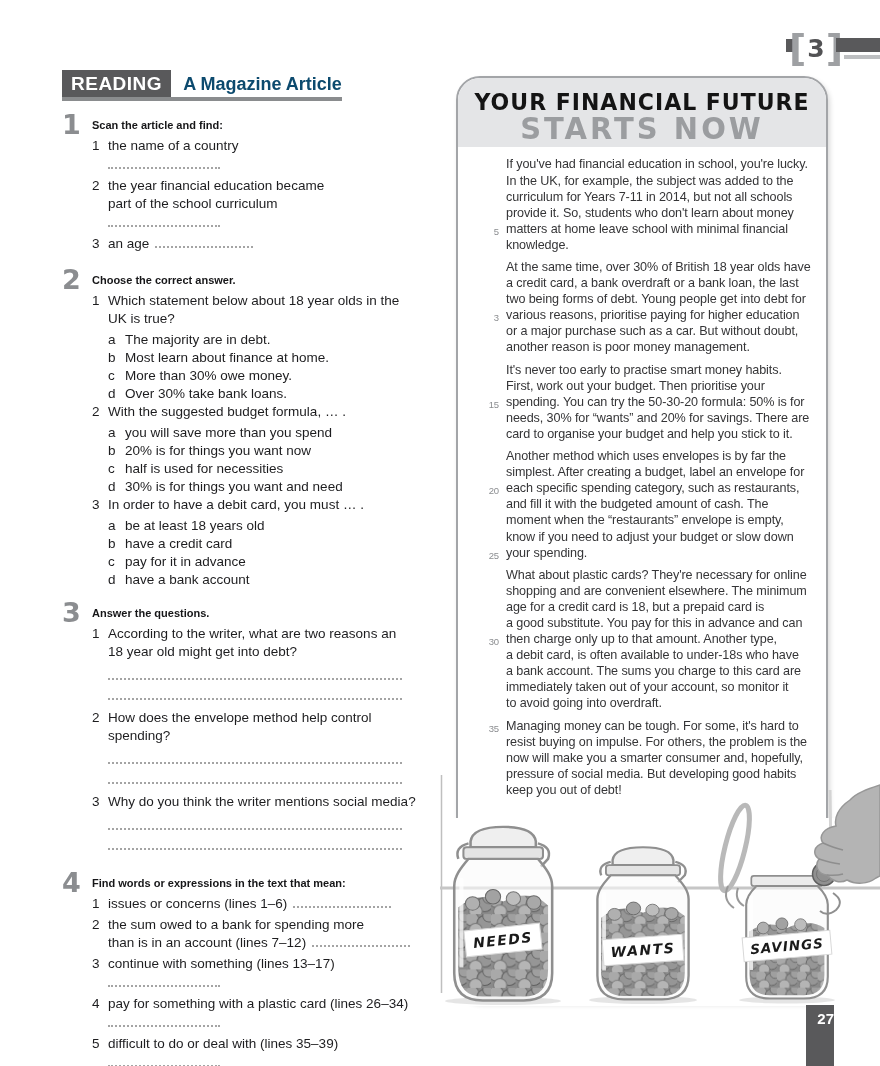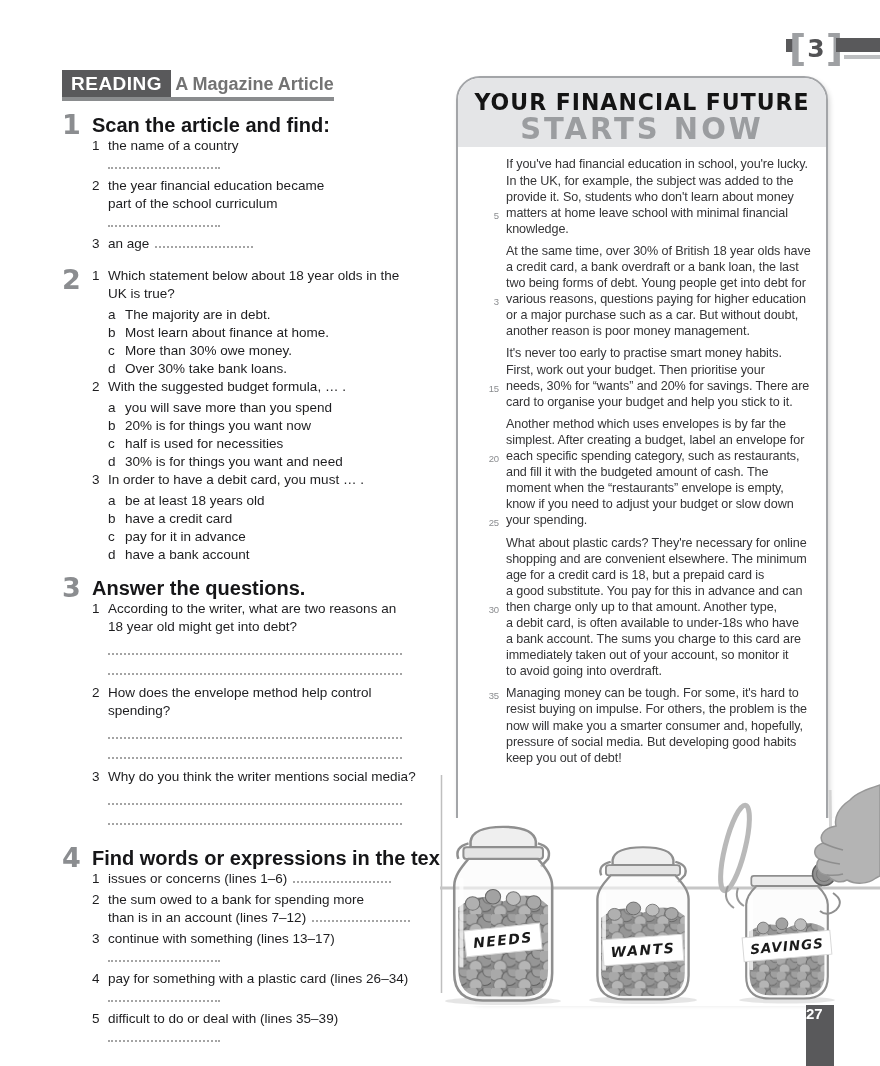--- a/index.html
+++ b/index.html
@@ -11,27 +11,27 @@
   .unit-badge{position:absolute;top:28px;right:0;width:110px;height:46px;}
   .ub-square{position:absolute;right:84px;top:11px;width:10px;height:13px;background:#59595b;}
   .ub-brackets{position:absolute;right:42px;top:0;width:44px;height:40px;
     display:flex;align-items:center;justify-content:center;}
   .ub-bracket{font-size:38px;font-weight:bold;color:#9ea0a3;line-height:1;font-family:"DejaVu Sans",sans-serif;}
   .ub-number{font-size:25px;font-weight:bold;color:#525254;line-height:1;padding:0 1px;font-family:"DejaVu Sans",sans-serif;}
   .ub-bar{position:absolute;top:10px;right:0;width:44px;height:14px;background:#59595b;}
   .ub-bar2{position:absolute;top:27px;right:0;width:36px;height:4px;background:#bdbfc1;}
   
   .left-col{position:absolute;left:62px;top:70px;width:356px;}
-  .lc-header{display:flex;align-items:flex-end;border-bottom:4px solid #8a8c8e;width:fit-content;gap:4px;}
+  .lc-header{display:flex;align-items:flex-end;border-bottom:4px solid #8a8c8e;width:fit-content;gap:12px;}
   .lc-badge{background:#59595b;color:#fff;font-weight:bold;font-size:19px;padding:3px 9px 2px;letter-spacing:.5px;}
-  .lc-title{font-size:18px;font-weight:bold;color:#737373;white-space:nowrap;padding-bottom:2px;}
+  .lc-title{font-size:18px;font-weight:bold;color:#0c4a6e;white-space:nowrap;padding-bottom:2px;}
   .ex{display:flex;margin-top:11px;}
   .ex-num{width:30px;flex:none;font-size:27px;font-weight:bold;color:#8b8d90;line-height:24px;padding-top:1px;font-family:"DejaVu Sans",sans-serif;}
   .ex-body{flex:1;font-size:13.5px;line-height:18px;color:#1d1d1f;}
-  .ex-title{font-size:20px;font-weight:bold;margin-bottom:3px;padding-top:4px;white-space:nowrap;color:#161618;}
+  .ex-title{font-size:11px;font-weight:bold;margin-bottom:3px;padding-top:4px;white-space:nowrap;color:#161618;}
   .it{display:flex;margin-bottom:3px;}
   .it-num{width:16px;flex:none;}
   .it-text{flex:1;white-space:pre-line;}
   .opt{display:flex;margin-left:16px;}
   .opt-letter{width:17px;flex:none;}
   .blank-below{width:112px;margin:4px 0 8px 16px;border-bottom:2px dotted #a4a4a4;height:8px;}
   .blank-full{margin:9px 16px 2px 16px;border-bottom:2px dotted #a4a4a4;height:8px;}
   .blank-full.second{margin-top:10px;margin-bottom:9px;}
   .dots-inline{display:inline-block;width:98px;border-bottom:2px dotted #a4a4a4;height:9px;margin-left:6px;}
   
@@ -42,21 +42,21 @@
   .art-title1{font-size:22px;font-weight:bold;color:#141414;letter-spacing:1px;transform:scaleY(1.08);font-family:"DejaVu Sans",sans-serif;}
   .art-title2{font-size:29px;font-weight:bold;color:#9b9da0;letter-spacing:3px;line-height:1.05;transform:scaleY(1.05);font-family:"DejaVu Sans",sans-serif;}
   .art-body{padding:9px 8px 0 48px;}
   .para{margin-bottom:6px;}
   .aline{position:relative;font-size:12.6px;line-height:16.1px;color:#353537;white-space:nowrap;letter-spacing:-.1px;}
   .lnum{position:absolute;left:-26px;top:3px;width:19px;text-align:right;font-size:9.5px;color:#8b8d90;}
   
   .photo{position:absolute;left:440px;top:775px;width:440px;height:231px;}
   
   .page-num{position:absolute;left:806px;top:1005px;width:28px;height:61px;background:#59595b;
-    color:#fff;font-size:15px;font-weight:bold;text-align:left;box-sizing:border-box;}
+    color:#fff;font-size:15px;font-weight:bold;text-align:right;box-sizing:border-box;padding-top:5px;}
 </style>
 </head>
 <body>
 
 <div class="unit-badge">
   <div class="ub-square"></div>
   <div class="ub-brackets">
     <span class="ub-bracket">[</span>
     <span class="ub-number">3</span>
     <span class="ub-bracket">]</span>
@@ -88,20 +88,21 @@
           <div class="blank-below"></div>
           <div class="it">
             <span class="it-num">3</span>
             <span class="it-text">an age<span class="dots-inline"></span></span>
           </div>
         </div>
       </div>
       <div class="ex">
         <div class="ex-num">2</div>
         <div class="ex-body">
+          <div class="ex-title">Choose the correct answer.</div>
           <div class="it">
             <span class="it-num">1</span>
             <span class="it-text">Which statement below about 18 year olds in the
 UK is true?</span>
           </div>
           <div class="opt">
             <span class="opt-letter">a</span>
             <span class="opt-text">The majority are in debt.</span>
           </div>
           <div class="opt">
@@ -219,36 +220,37 @@
 
 <div class="panel">
   <div class="panel-header">
     <div class="art-title1">YOUR FINANCIAL FUTURE</div>
     <div class="art-title2">STARTS NOW</div>
   </div>
   <div class="art-body">
       <div class="para">
         <div class="aline"><span class="ltext">If you've had financial education in school, you're lucky.</span></div>
         <div class="aline"><span class="ltext">In the UK, for example, the subject was added to the</span></div>
+        <div class="aline"><span class="ltext">curriculum for Years 7-11 in 2014, but not all schools</span></div>
         <div class="aline"><span class="ltext">provide it. So, students who don't learn about money</span></div>
         <div class="aline"><span class="lnum">5</span><span class="ltext">matters at home leave school with minimal financial</span></div>
         <div class="aline"><span class="ltext">knowledge.</span></div>
       </div>
       <div class="para">
         <div class="aline"><span class="ltext">At the same time, over 30% of British 18 year olds have</span></div>
         <div class="aline"><span class="ltext">a credit card, a bank overdraft or a bank loan, the last</span></div>
         <div class="aline"><span class="ltext">two being forms of debt. Young people get into debt for</span></div>
-        <div class="aline"><span class="lnum">3</span><span class="ltext">various reasons, questions paying for higher education</span></div>
+        <div class="aline"><span class="lnum">3</span><span class="ltext">various reasons, prioritise paying for higher education</span></div>
         <div class="aline"><span class="ltext">or a major purchase such as a car. But without doubt,</span></div>
         <div class="aline"><span class="ltext">another reason is poor money management.</span></div>
       </div>
       <div class="para">
         <div class="aline"><span class="ltext">It's never too early to practise smart money habits.</span></div>
         <div class="aline"><span class="ltext">First, work out your budget. Then prioritise your</span></div>
-        <div class="aline"><span class="lnum">15</span></div>
+        <div class="aline"><span class="lnum">15</span><span class="ltext">spending. You can try the 50-30-20 formula: 50% is for</span></div>
         <div class="aline"><span class="ltext">needs, 30% for “wants” and 20% for savings. There are</span></div>
         <div class="aline"><span class="ltext">card to organise your budget and help you stick to it.</span></div>
       </div>
       <div class="para">
         <div class="aline"><span class="ltext">Another method which uses envelopes is by far the</span></div>
         <div class="aline"><span class="ltext">simplest. After creating a budget, label an envelope for</span></div>
         <div class="aline"><span class="lnum">20</span><span class="ltext">each specific spending category, such as restaurants,</span></div>
         <div class="aline"><span class="ltext">and fill it with the budgeted amount of cash. The</span></div>
         <div class="aline"><span class="ltext">moment when the “restaurants” envelope is empty,</span></div>
         <div class="aline"><span class="ltext">know if you need to adjust your budget or slow down</span></div>

